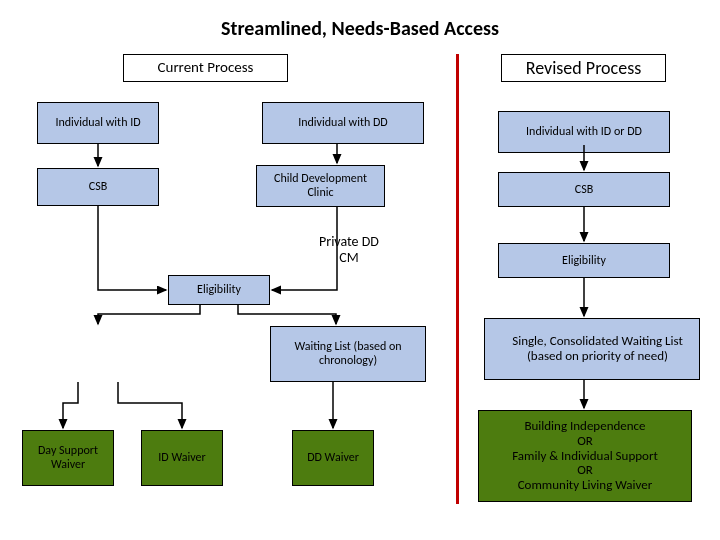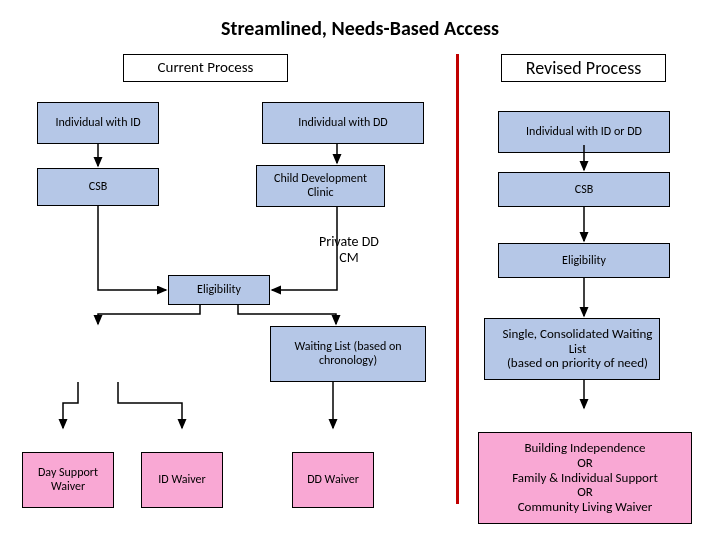--- a/index.html
+++ b/index.html
@@ -24,21 +24,21 @@
     display: flex;
     align-items: center;
     justify-content: center;
     text-align: center;
     font-size: 12px;
     line-height: 1.15;
     padding: 2px 4px;
     background: #fff;
   }
   .blue { background: #b5c7e7; }
-  .green { background: #f9a8d4; margin-top: 22px; }
+  .green { background: #4d7c0f; }
   .divider {
     position: absolute;
     width: 3px;
     background: #c00000;
   }
   svg.arrows {
     position: absolute;
     left: 0; top: 0;
     width: 720px; height: 490px;
     pointer-events: none;
@@ -67,21 +67,21 @@
 
   <div class="box green" style="left:22px; top:382px; width:92px; height:56px;">Day Support Waiver</div>
   <div class="box green" style="left:141px; top:382px; width:82px; height:56px;">ID Waiver</div>
   <div class="box green" style="left:292px; top:382px; width:82px; height:56px;">DD Waiver</div>
 
   <div class="divider" style="left:456px; top:6px; height:450px;"></div>
 
   <div class="box blue" style="left:498px; top:55px; width:172px; height:42px;margin-top:8px;">Individual with ID or DD</div>
   <div class="box blue" style="left:498px; top:124px; width:172px; height:35px;">CSB</div>
   <div class="box blue" style="left:498px; top:195px; width:172px; height:35px;">Eligibility</div>
-  <div class="box blue" style="left:484px; top:270px; width:176px; height:62px; font-size:13px; white-space:pre-line;padding-left:15px;">Single, Consolidated Waiting List
+  <div class="box blue" style="left:484px; top:270px; width:216px; height:62px; font-size:13px; white-space:pre-line;padding-left:15px;">Single, Consolidated Waiting List
 (based on priority of need)</div>
   <div class="box green" style="left:478px; top:362px; width:214px; height:92px; font-size:13px; white-space:pre-line;">Building Independence
 OR
 Family &amp; Individual Support
 OR
 Community Living Waiver</div>
 
   <svg class="arrows">
     <defs>
       <marker id="ah" markerWidth="8" markerHeight="8" refX="6" refY="3" orient="auto">

